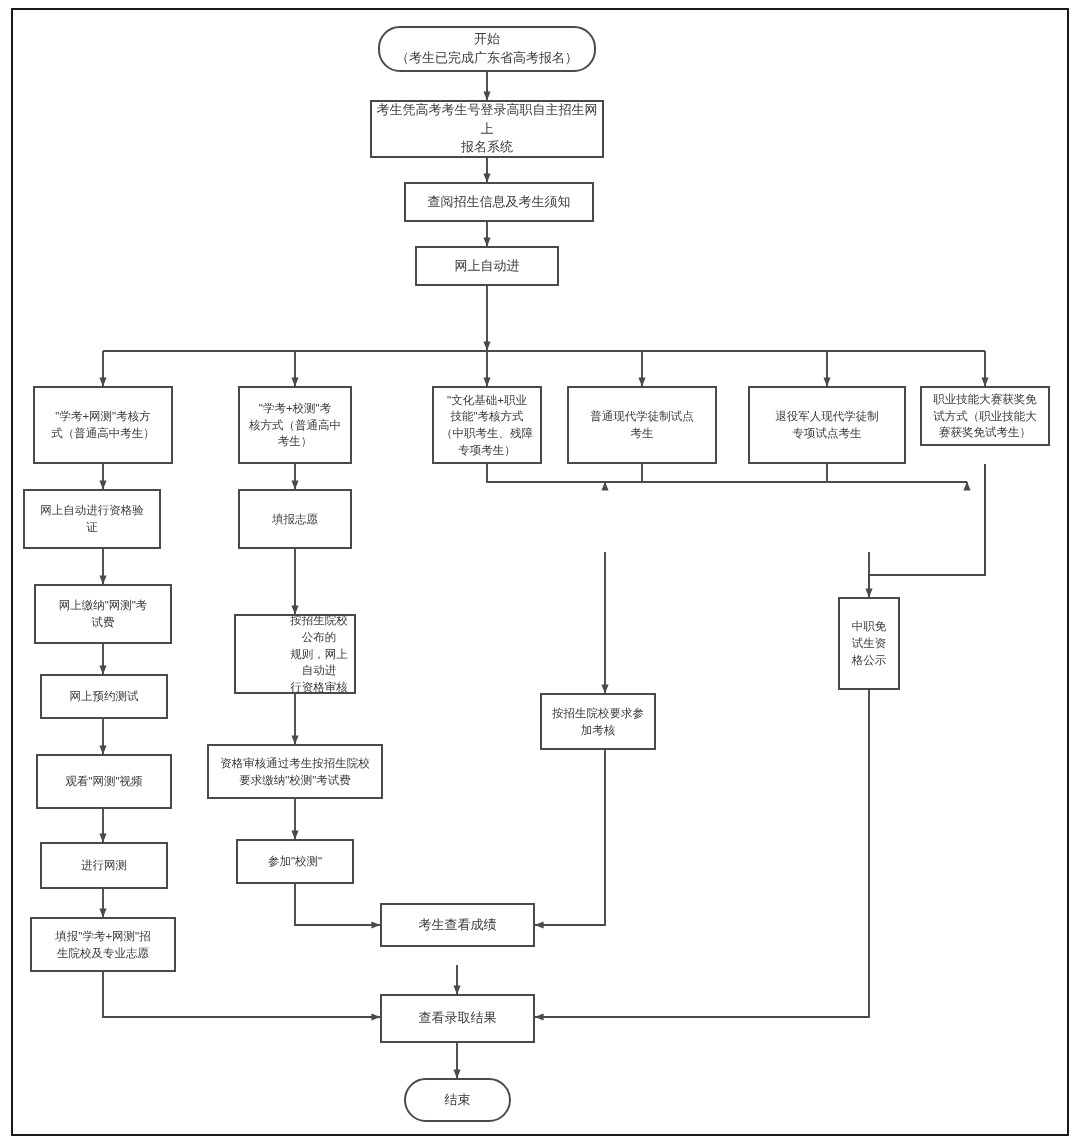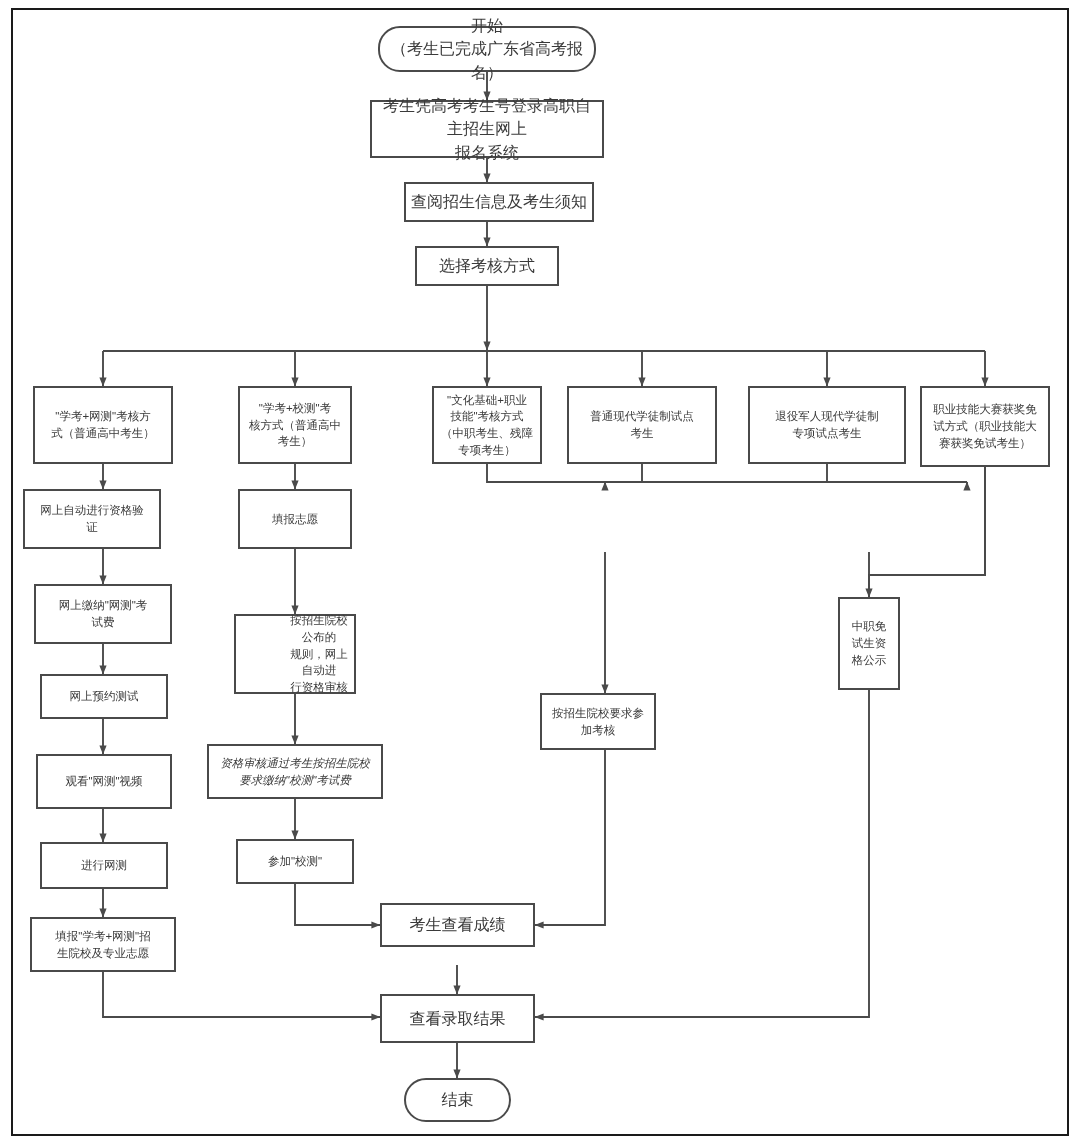--- a/index.html
+++ b/index.html
@@ -4,21 +4,21 @@
 <style>
   html,body{margin:0;padding:0;background:#ffffff;}
   body{font-family:"Liberation Sans","DejaVu Sans",sans-serif;}
   #stage{position:relative;width:1080px;height:1148px;background:#fff;overflow:hidden;}
   #frame{position:absolute;left:11px;top:8px;width:1058px;height:1128px;border:2px solid #1a1a1a;box-sizing:border-box;}
   svg#wires{position:absolute;left:0;top:0;width:1080px;height:1148px;}
   .node{position:absolute;box-sizing:border-box;background:#fff;border:2px solid #4a4a4a;
         display:flex;align-items:center;justify-content:center;text-align:center;color:#3a3a3a;}
   .node.term{border-radius:22px;}
   .node .txt{display:block;line-height:1.45;padding:2px 4px;white-space:pre-line;}
-  .f12{font-size:16px;}
+  .f12{font-size:13px;}
   .f11{font-size:11.5px;}
 </style>
 </head>
 <body>
 
 <div id="stage">
 
   <div id="frame"></div>
 
   <svg id="wires" viewBox="0 0 1080 1148">
@@ -97,21 +97,21 @@
   <div class="node" style="left:370px;top:100px;width:234px;height:58px;text-align:center;">
     <span class="txt f12">考生凭高考考生号登录高职自主招生网上
 报名系统</span>
   </div>
 
   <div class="node" style="left:404px;top:182px;width:190px;height:40px;">
     <span class="txt f12">查阅招生信息及考生须知</span>
   </div>
 
   <div class="node" style="left:415px;top:246px;width:144px;height:40px;">
-    <span class="txt f12">选择考核方式</span>
+    <span class="txt f12">网上自动进</span>
   </div>
 
   <div class="node" style="left:33px;top:386px;width:140px;height:78px;">
     <span class="txt f11">"学考+网测"考核方
 式（普通高中考生）</span>
   </div>
 
   <div class="node" style="left:238px;top:386px;width:114px;height:78px;">
     <span class="txt f11">"学考+校测"考
 核方式（普通高中
@@ -128,21 +128,21 @@
   <div class="node" style="left:567px;top:386px;width:150px;height:78px;">
     <span class="txt f11">普通现代学徒制试点
 考生</span>
   </div>
 
   <div class="node" style="left:748px;top:386px;width:158px;height:78px;">
     <span class="txt f11">退役军人现代学徒制
 专项试点考生</span>
   </div>
 
-  <div class="node" style="left:920px;top:386px;width:130px;height:81px;">
+  <div class="node" style="left:920px;top:386px;width:130px;height:60px;">
     <span class="txt f11">职业技能大赛获奖免
 试方式（职业技能大
 赛获奖免试考生）</span>
   </div>
 
   <div class="node" style="left:23px;top:489px;width:138px;height:60px;justify-content:center;">
     <span class="txt f11">网上自动进行资格验
 证</span>
   </div>
   <div class="node" style="left:34px;top:584px;width:138px;height:60px;">
@@ -164,21 +164,21 @@
   </div>
 
   <div class="node" style="left:238px;top:489px;width:114px;height:60px;">
     <span class="txt f11">填报志愿</span>
   </div>
   <div class="node" style="left:234px;top:614px;width:122px;height:80px;padding-left:48px;">
     <span class="txt f11">按招生院校公布的
 规则，网上自动进
 行资格审核</span>
   </div>
-  <div class="node" style="left:207px;top:744px;width:176px;height:55px;font-style:italic;">
+  <div class="node" style="left:207px;top:744px;width:176px;height:55px;">
     <span class="txt f11">资格审核通过考生按招生院校
 要求缴纳"校测"考试费</span>
   </div>
   <div class="node" style="left:236px;top:839px;width:118px;height:45px;">
     <span class="txt f11">参加"校测"</span>
   </div>
 
 
   <div class="node" style="left:540px;top:693px;width:116px;height:57px;">
     <span class="txt f11">按招生院校要求参

